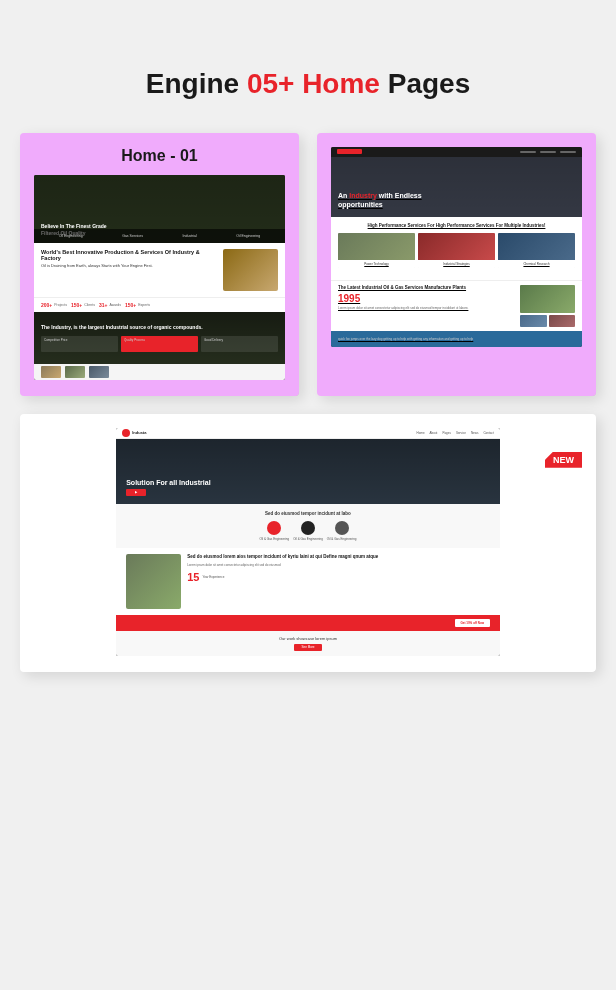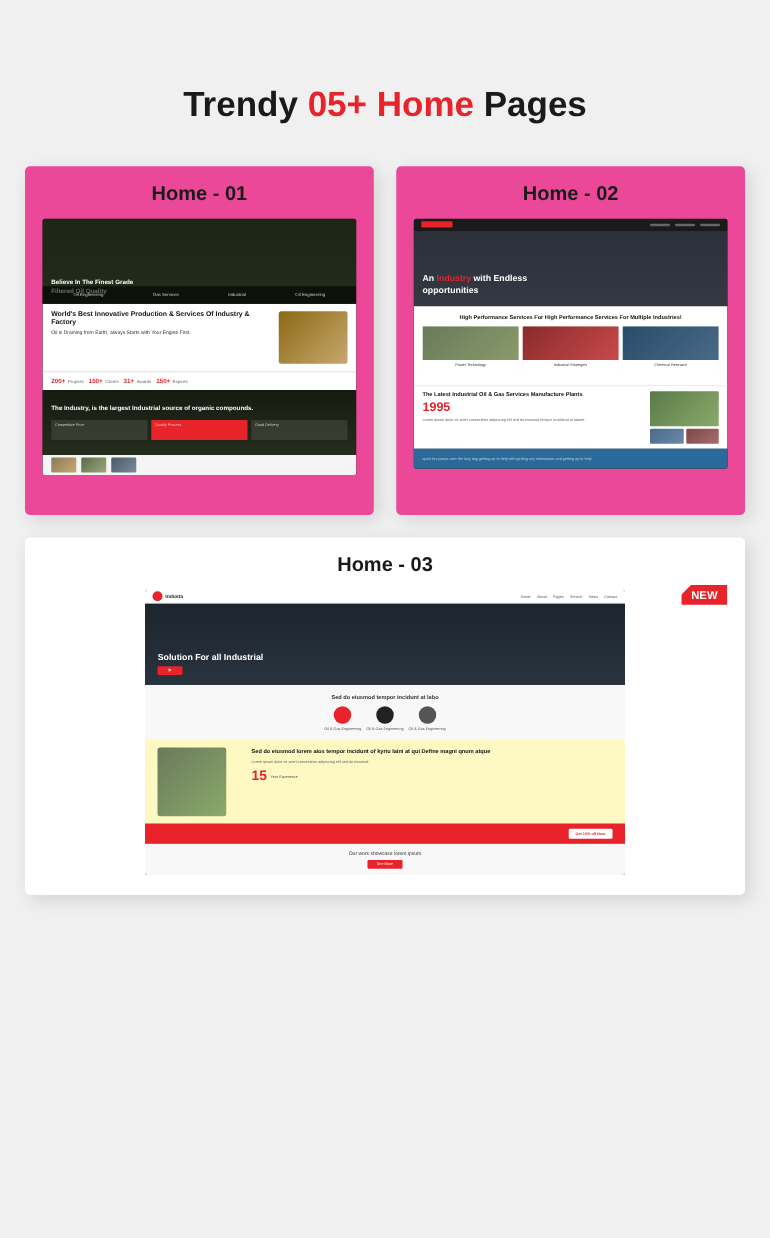--- a/index.html
+++ b/index.html
@@ -28,25 +28,25 @@
 
     .cards-grid {
       display: grid;
       grid-template-columns: 1fr 1fr;
       gap: 18px;
       width: 100%;
       margin-bottom: 18px;
     }
 
     .card {
-      background: #ec4899;
+      background: #f0abfc;
       border-radius: 4px;
       box-shadow: 4px 4px 14px rgba(0,0,0,0.12);
       overflow: hidden;
-      padding: 14px 14px 32px;
+      padding: 14px 14px 16px;
       position: relative;
     }
 
     .card-title {
       font-size: 16px;
       font-weight: 700;
       color: #1a1a1a;
       text-align: center;
       margin-bottom: 10px;
     }
@@ -201,20 +201,21 @@
       background: linear-gradient(135deg, #8b7a5a, #c8a870);
       border-radius: 1px;
     }
 
     
     .home02-preview {
       width: 100%;
       background: #222;
       border-radius: 2px;
       overflow: hidden;
+      text-decoration: underline;
     }
     .h02-nav {
       background: #1a1a1a;
       height: 10px;
       display: flex;
       align-items: center;
       padding: 0 6px;
       justify-content: space-between;
     }
     .h02-nav-logo {
@@ -486,24 +487,24 @@
       height: 14px;
       background: #e8232a;
       border-radius: 50%;
     }
     .h03-service-text {
       font-size: 3px;
       color: #555;
       text-align: center;
     }
     .h03-about {
-      background: #fef9c3;
+      background: #ffffff;
       padding: 6px 10px;
       display: flex;
-      gap: 20px;
+      gap: 6px;
     }
     .h03-about-left {
       width: 55px;
       height: 55px;
       background: linear-gradient(135deg, #6a7a5a, #8aaa6a);
       border-radius: 2px;
     }
     .h03-about-right {
       flex: 1;
     }
@@ -582,21 +583,21 @@
     .h03-work-btn-el span {
       font-size: 3px;
       color: #fff;
     }
   </style>
 </head>
 <body>
 
 <h1 class="main-title">
   <br>
-  <span>Trendy </span><span class="highlight">05+ Home</span><span> Pages</span>
+  <span>Engine </span><span class="highlight">05+ Home</span><span> Pages</span>
 </h1>
 
 <div class="cards-grid">
 
   <div class="card">
     <div class="card-title">Home - 01</div>
     <div class="home01-preview">
       <div class="h01-hero">
         <div class="h01-hero-text">Believe In The Finest Grade Filtered Oil Quality</div>
         <div class="h01-hero-bar">
@@ -647,21 +648,20 @@
       </div>
       <div class="h01-bottom">
         <div class="h01-thumb"></div>
         <div class="h01-thumb" style="background: linear-gradient(135deg, #5a6a4a, #9aaa7a);"></div>
         <div class="h01-thumb" style="background: linear-gradient(135deg, #4a5a6a, #7a8a9a);"></div>
       </div>
     </div>
   </div>
 
   <div class="card">
-    <div class="card-title">Home - 02</div>
     <div class="home02-preview">
       <div class="h02-nav">
         <div class="h02-nav-logo"></div>
         <div class="h02-nav-links">
           <div class="h02-nav-link"></div>
           <div class="h02-nav-link"></div>
           <div class="h02-nav-link"></div>
         </div>
       </div>
       <div class="h02-hero">
@@ -702,21 +702,20 @@
       </div>
       <div class="h02-footer">
         <p>quick fox jumps over the lazy dog getting up to help with getting any information and getting up to help</p>
       </div>
     </div>
   </div>
 
 </div>
 
 <div class="card-full">
-  <div class="card-title">Home - 03</div>
   <div class="new-badge">NEW</div>
   <div class="home03-preview">
     <div class="h03-nav">
       <div class="h03-logo">
         <div class="h03-logo-icon"></div>
         <span class="h03-logo-text">Industa</span>
       </div>
       <div class="h03-nav-links">
         <span class="h03-nav-link">Home</span>
         <span class="h03-nav-link">About</span>

